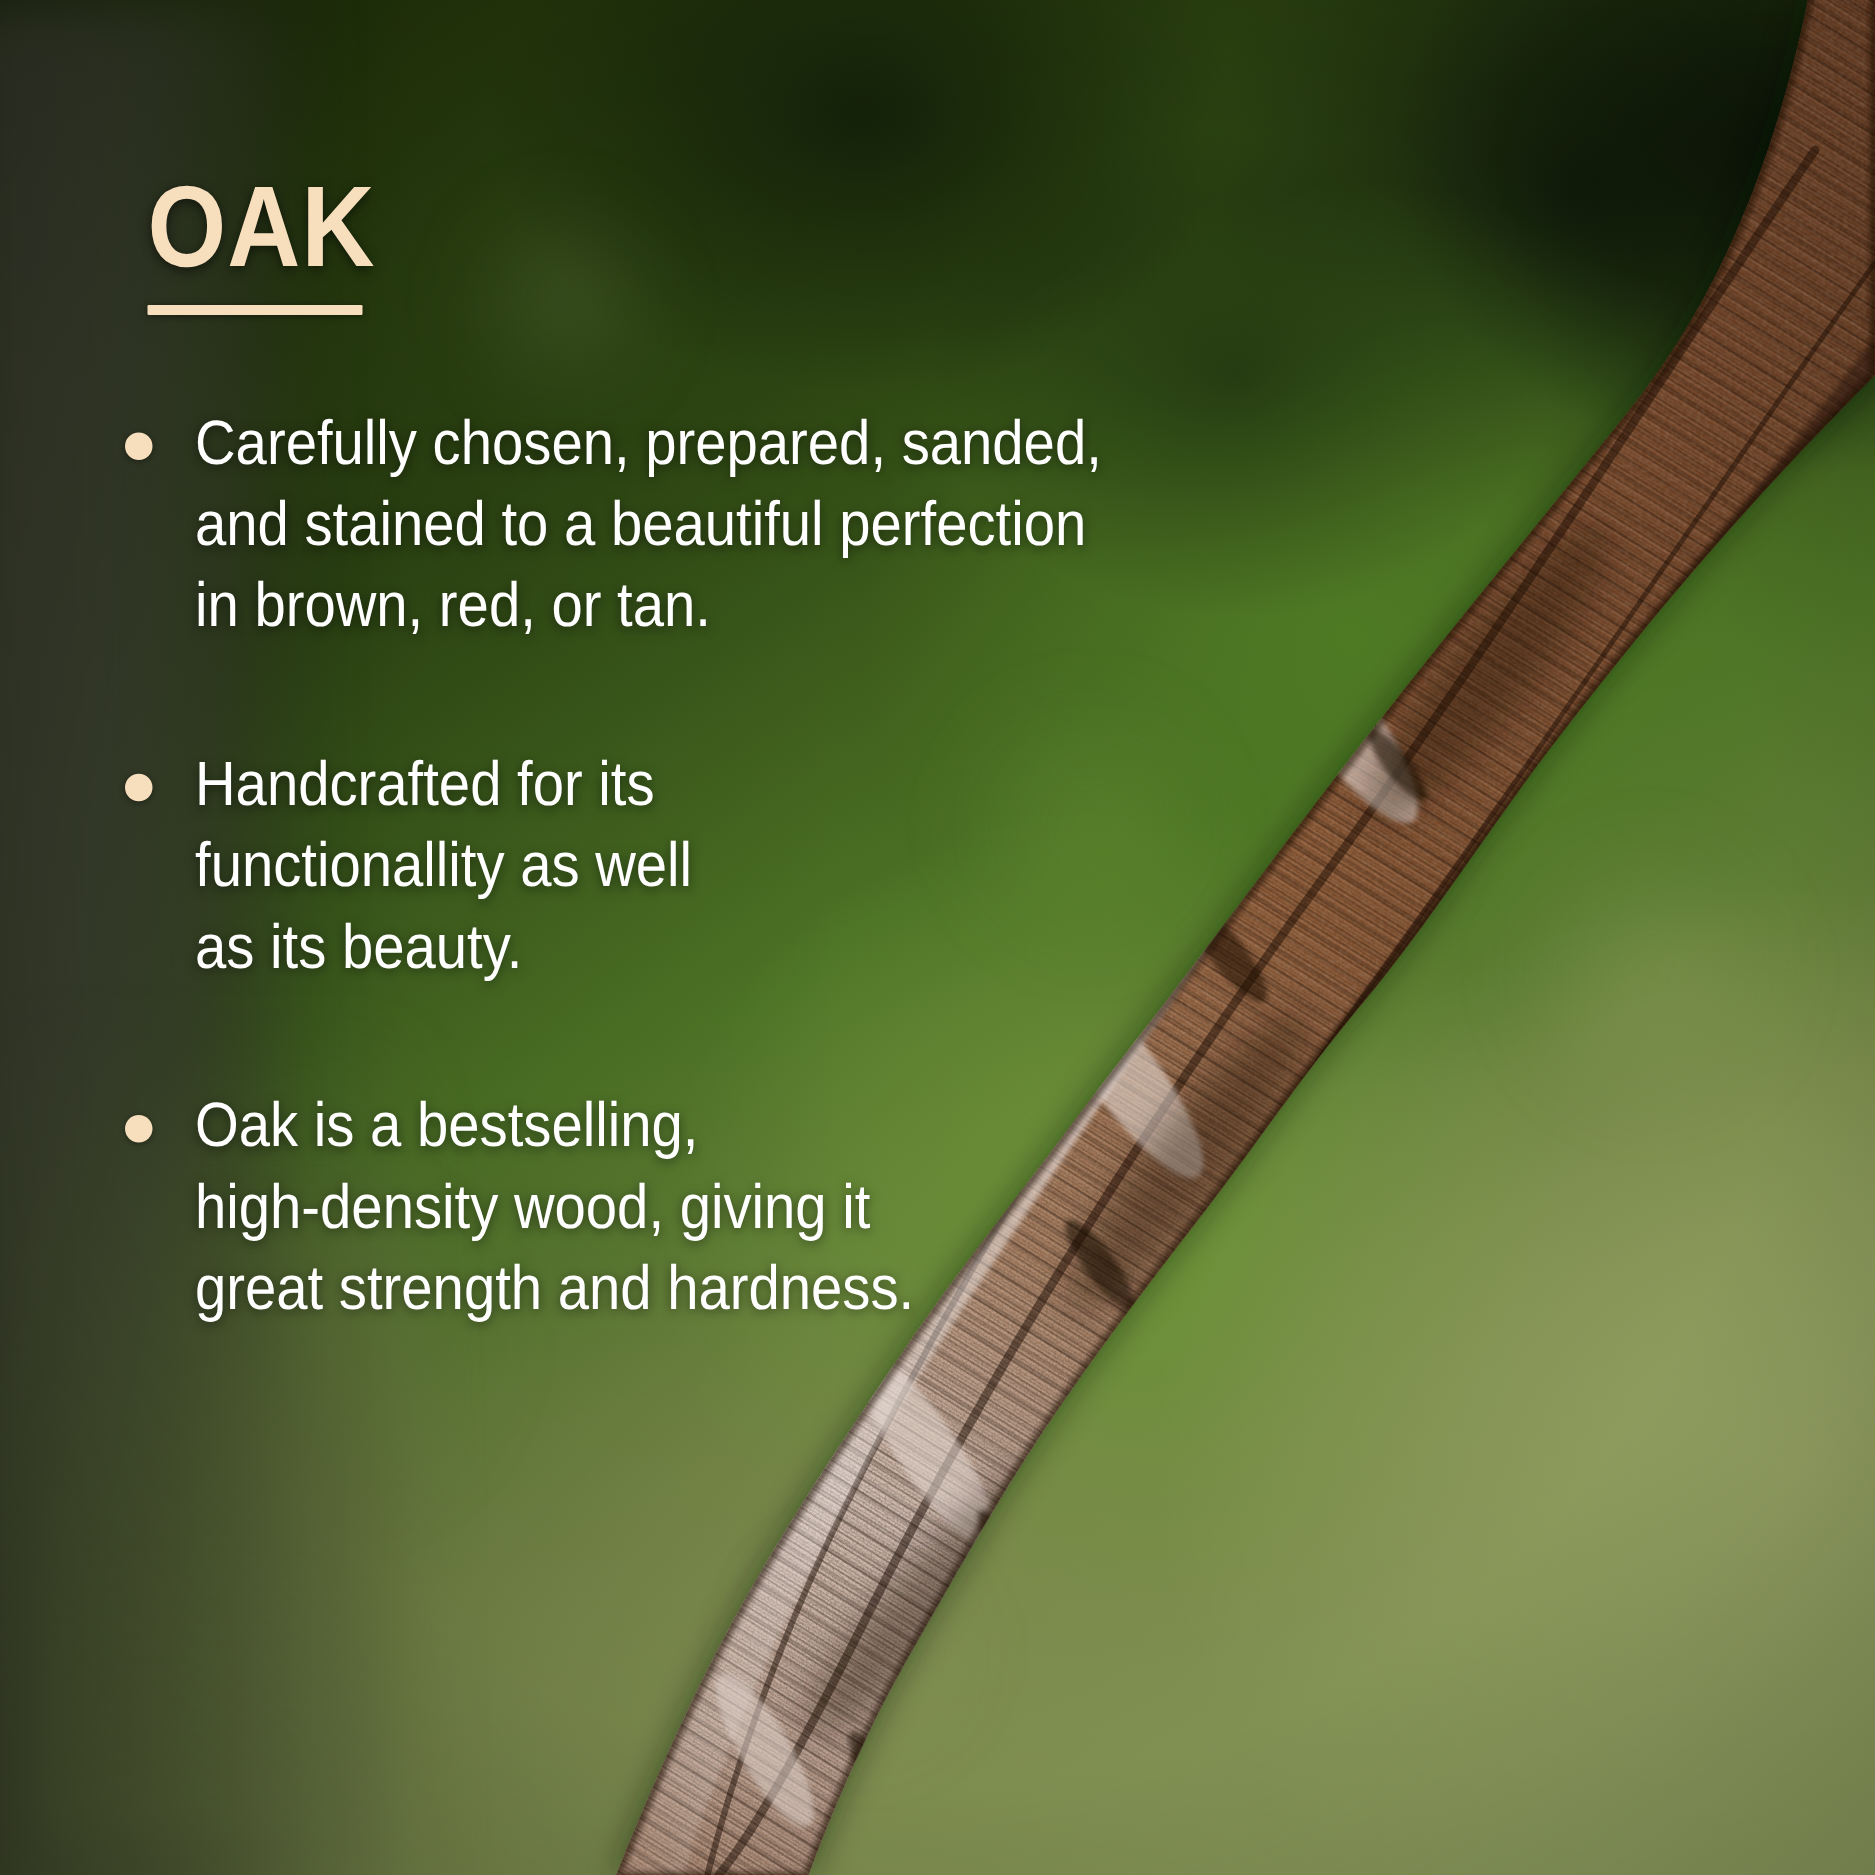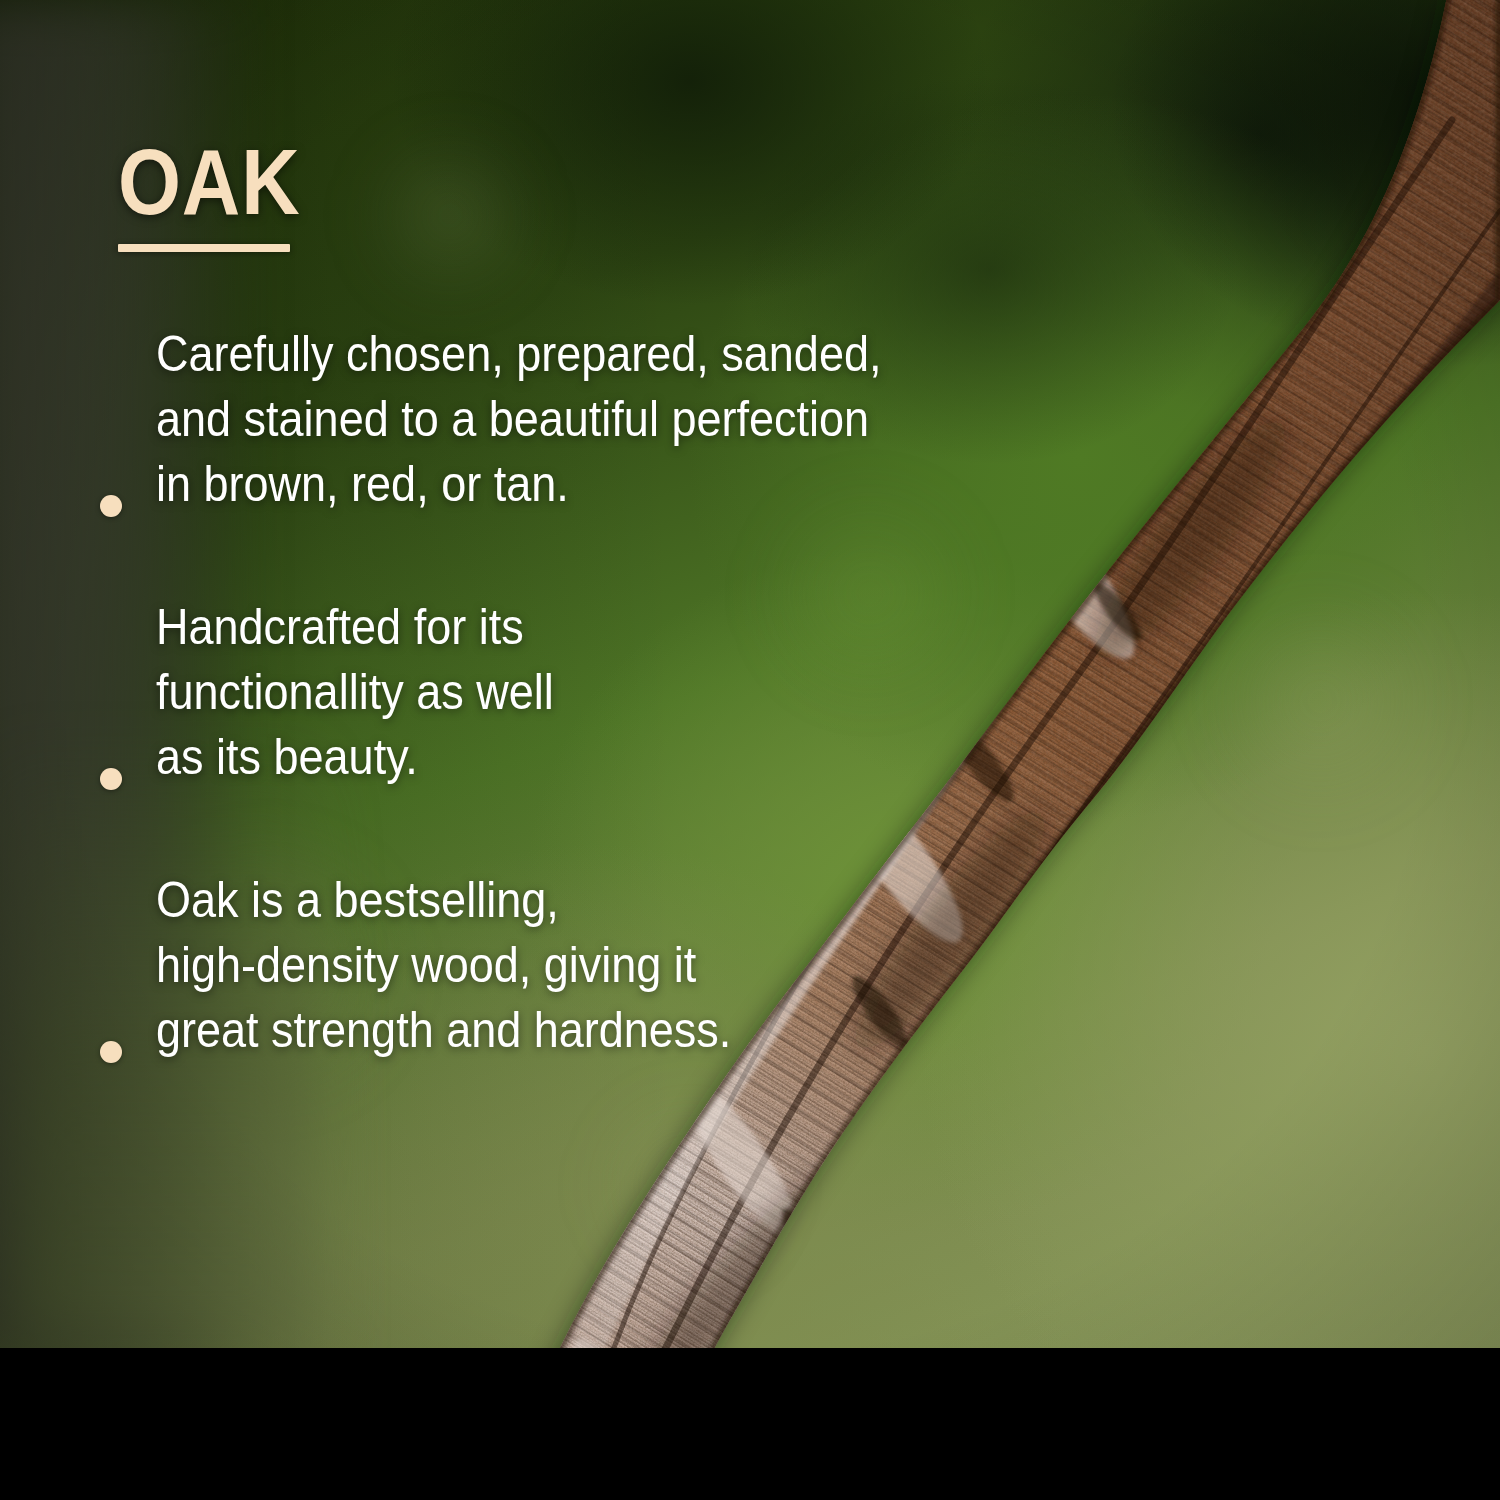--- a/index.html
+++ b/index.html
@@ -3,21 +3,21 @@
 <meta charset="utf-8">
 <style>
   html, body {
     margin: 0;
     padding: 0;
     background: #000;
   }
   #canvas {
     position: relative;
     width: 1500px;
-    height: 1348px;
+    height: 1500px;
     overflow: hidden;
     font-family: "Liberation Sans", sans-serif;
     background: #c2410c;
   }
 
   
   .bg-layer {
     position: absolute;
     inset: 0;
     pointer-events: none;
@@ -117,21 +117,21 @@
   }
 
   .bullets {
     position: absolute;
     left: 100px;
     top: 322px;
     width: 960px;
   }
   .bullet-item {
     display: flex;
-    align-items: flex-end;
+    align-items: flex-start;
     margin-bottom: 78px;
   }
   .bullet-dot {
     flex: 0 0 auto;
     width: 22px;
     height: 22px;
     border-radius: 50%;
     margin-top: 24px;
     margin-right: 34px;
     box-shadow: 0 1px 5px rgba(0,0,0,0.4);

